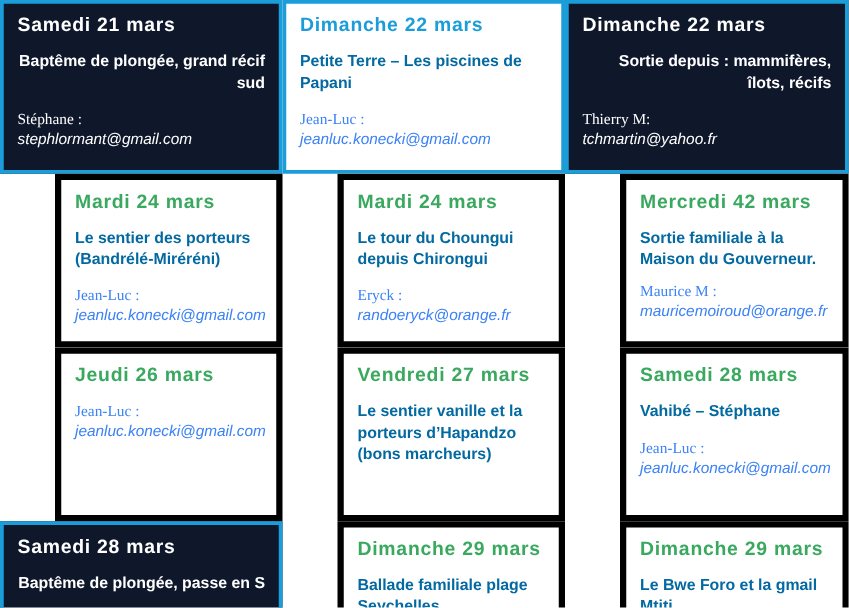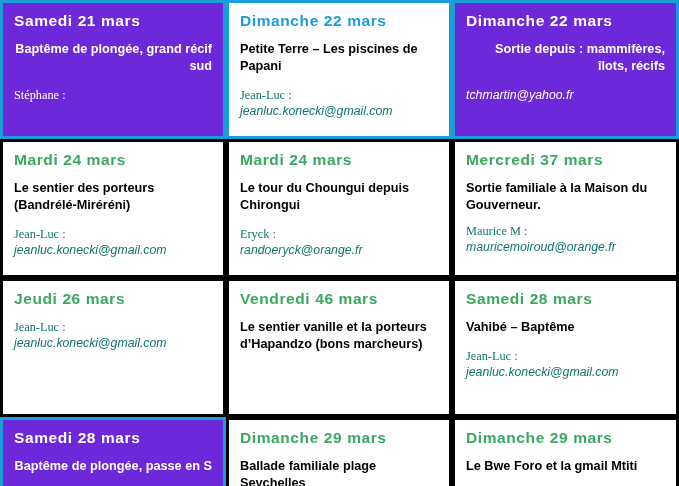--- a/index.html
+++ b/index.html
@@ -23,51 +23,52 @@
     box-sizing: border-box;
     padding: 9px 11px 0 11px;
     overflow: hidden;
     position: relative;
   }
   .cell.blue {
     background: #ffffff;
     border: 3px solid #1b9dd9;
   }
   .cell.blue-fill {
-    background: #6d28d9;
+    background: #0f172a;
     border: 3px solid #1b9dd9;
   }
   .cell.green {
     background: #ffffff;
-    border: 3px solid #000000;
+    border: 5px solid #000000;
+    margin-left: 44px;
   }
   .title {
     font-weight: bold;
     font-size: 15.5px;
     letter-spacing: 0.6px;
     margin: 0 0 11px 0;
     line-height: 1.15;
   }
   .blue-fill .title { color: #ffffff; }
   .blue .title { color: #1b9dd9; }
   .green .title { color: #3aa95f; }
 
   .desc {
     font-size: 12.7px;
     font-weight: bold;
     line-height: 1.33;
     margin: 0 0 12px 0;
-    color: #000000;
+    color: #0369a1;
   }
   .blue-fill .desc { color: #ffffff; text-align: right; }
 
   .contact {
     font-size: 12.3px;
     line-height: 1.34;
-    color: #0f766e;
+    color: #3b82f6;
   }
   .blue-fill .contact { color: #ffffff; }
   .contact .email {
     font-style: italic;
     display: block;
   }
   .contact .who {
     display: block;
     font-family: Liberation Serif, serif;
   }
@@ -76,36 +77,38 @@
 </head>
 <body>
 
 <div class="grid">
 
   <div class="cell blue-fill">
     <div class="title">Samedi 21 mars</div>
     <div class="desc">Baptême de plongée, grand récif sud</div>
     <div class="contact">
       <span class="who">Stéphane :</span>
+      <span class="email">stephlormant@gmail.com</span>
     </div>
   </div>
 
   <div class="cell blue">
     <div class="title">Dimanche 22 mars</div>
     <div class="desc">Petite Terre – Les piscines de Papani</div>
     <div class="contact">
       <span class="who">Jean-Luc :</span>
       <span class="email">jeanluc.konecki@gmail.com</span>
     </div>
   </div>
 
   <div class="cell blue-fill">
     <div class="title">Dimanche 22 mars</div>
     <div class="desc">Sortie depuis : mammifères, îlots, récifs</div>
     <div class="contact">
+      <span class="who">Thierry M:</span>
       <span class="email">tchmartin@yahoo.fr</span>
     </div>
   </div>
 
   <div class="cell green">
     <div class="title">Mardi 24 mars</div>
     <div class="desc">Le sentier des porteurs (Bandrélé-Miréréni)</div>
     <div class="contact">
       <span class="who">Jean-Luc :</span>
       <span class="email">jeanluc.konecki@gmail.com</span>
@@ -115,44 +118,44 @@
   <div class="cell green">
     <div class="title">Mardi 24 mars</div>
     <div class="desc">Le tour du Choungui depuis Chirongui</div>
     <div class="contact">
       <span class="who">Eryck :</span>
       <span class="email">randoeryck@orange.fr</span>
     </div>
   </div>
 
   <div class="cell green tight">
-    <div class="title">Mercredi 37 mars</div>
+    <div class="title">Mercredi 42 mars</div>
     <div class="desc">Sortie familiale à la Maison du Gouverneur.</div>
     <div class="contact">
       <span class="who">Maurice M :</span>
       <span class="email">mauricemoiroud@orange.fr</span>
     </div>
   </div>
 
   <div class="cell green">
     <div class="title">Jeudi 26 mars</div>
     <div class="contact">
       <span class="who">Jean-Luc :</span>
       <span class="email">jeanluc.konecki@gmail.com</span>
     </div>
   </div>
 
   <div class="cell green tight">
-    <div class="title">Vendredi 46 mars</div>
+    <div class="title">Vendredi 27 mars</div>
     <div class="desc">Le sentier vanille et la porteurs d’Hapandzo (bons marcheurs)</div>
   </div>
 
   <div class="cell green">
     <div class="title">Samedi 28 mars</div>
-    <div class="desc">Vahibé – Baptême</div>
+    <div class="desc">Vahibé – Stéphane</div>
     <div class="contact">
       <span class="who">Jean-Luc :</span>
       <span class="email">jeanluc.konecki@gmail.com</span>
     </div>
   </div>
 
   <div class="cell blue-fill">
     <div class="title">Samedi 28 mars</div>
     <div class="desc">Baptême de plongée, passe en S</div>
   </div>

